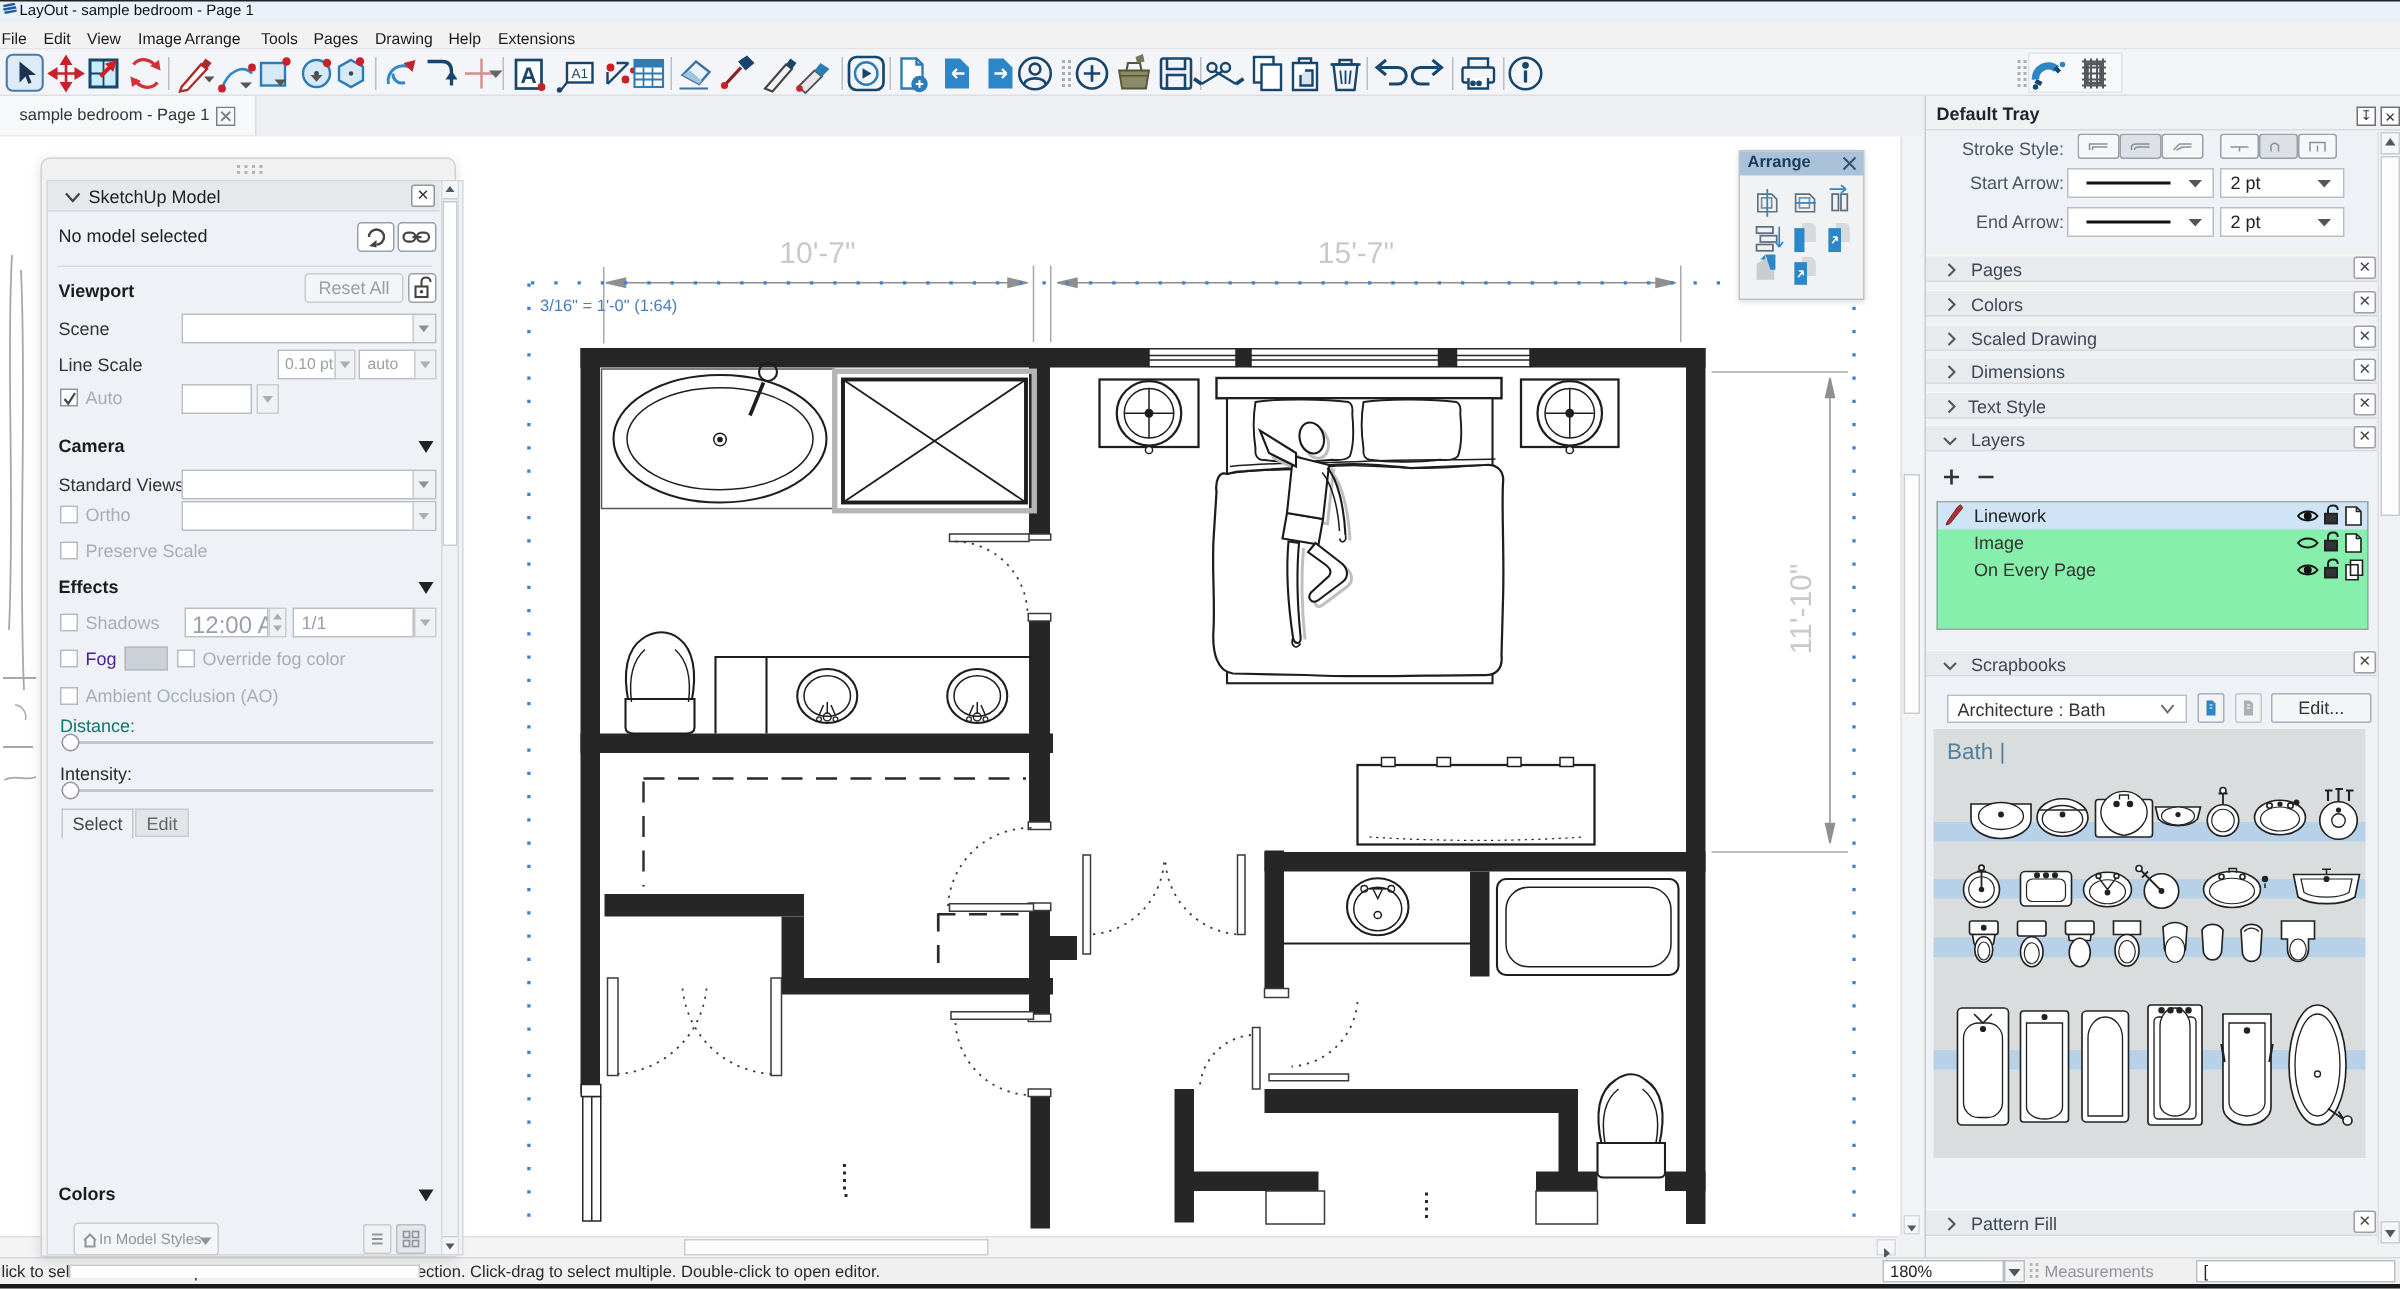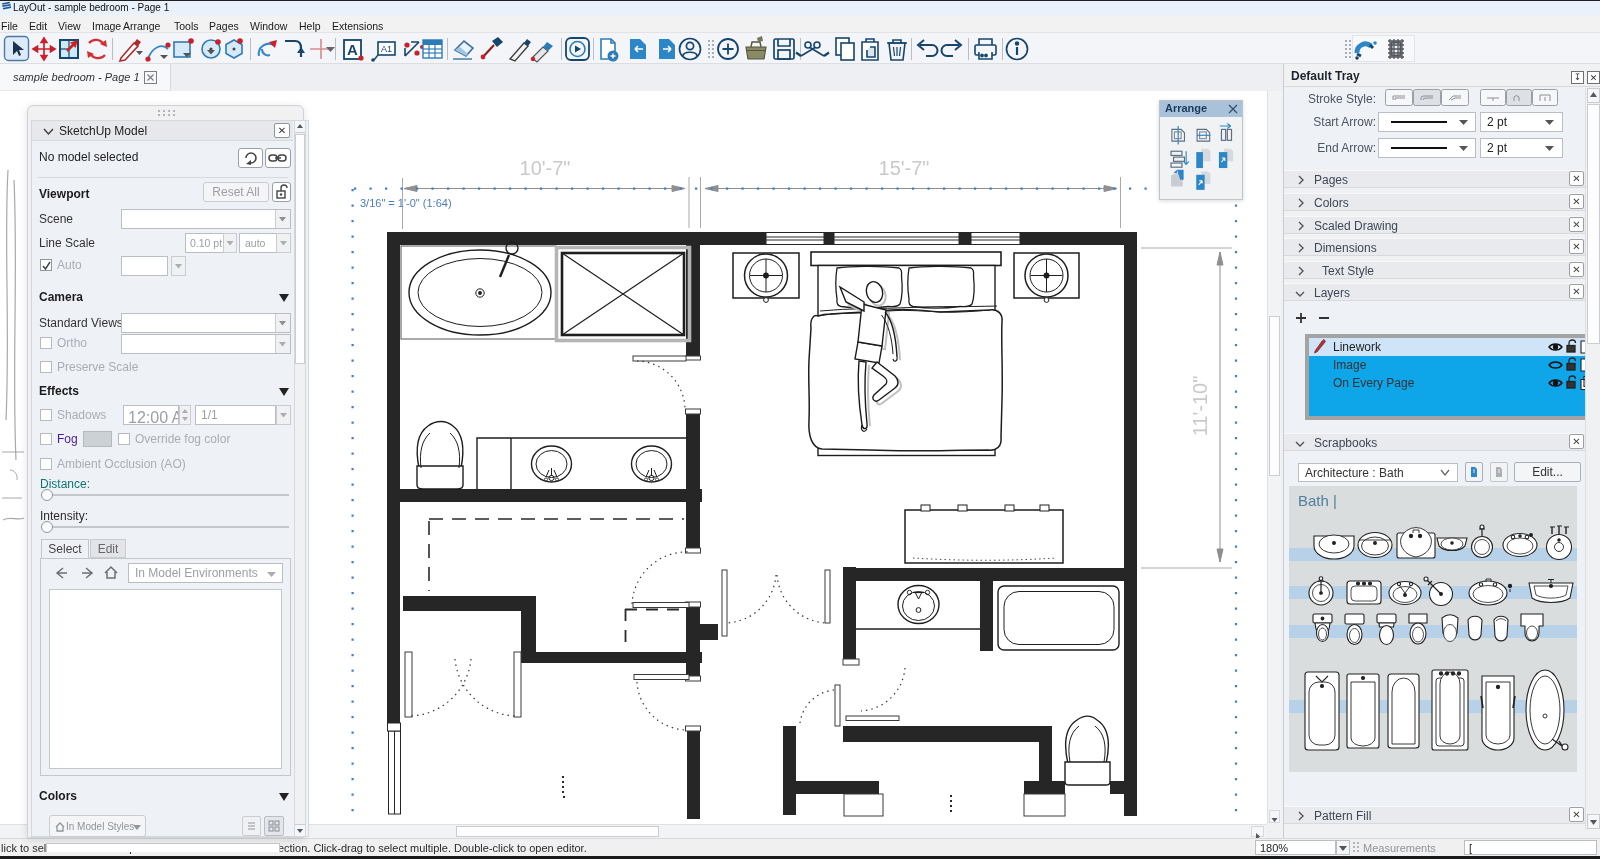--- a/index.html
+++ b/index.html
@@ -3,21 +3,21 @@
 <meta charset="utf-8">
 <style>
 * { margin:0; padding:0; box-sizing:border-box; }
 html,body { width:1600px; height:859px; overflow:hidden; font-family:"Liberation Sans",sans-serif; background:#f0f1f3; }
 #titlebar { position:absolute; left:0; top:0; width:1600px; height:15px; background:#e9f1fb; font-size:11px; color:#111; }
 #titlebar .t { position:absolute; left:13px; top:2px; font-size:10px; }
 #menubar { position:absolute; left:0; top:15px; width:1600px; height:18px; background:#f2f2f3; border-bottom:1px solid #e3e3e5; font-size:10.5px; color:#1a1a1a; }
 #menubar span { position:absolute; top:5px; }
 #toolbar { position:absolute; left:0; top:33px; width:1600px; height:31px; background:#f4f5f8; border-bottom:1px solid #dcdee2; }
 #tabbar { position:absolute; left:0; top:64px; width:1600px; height:27px; background:#edeff2; }
-#tab1 { position:absolute; left:0; top:0; width:171px; height:27px; background:#f7f8fa; border-right:1px solid #d5d8dc; border-bottom:1px solid #e8eaec; font-size:11px; color:#333;font-style:italic; }
+#tab1 { position:absolute; left:0; top:0; width:171px; height:27px; background:#f7f8fa; border-right:1px solid #d5d8dc; border-bottom:1px solid #e8eaec; font-size:11px; color:#333; }
 #canvas { position:absolute; left:0; top:91px; width:1281px; height:733px; background:#ffffff; overflow:hidden; }
 #vscroll { position:absolute; left:1267px; top:91px; width:14px; height:733px; background:#f2f3f5; border-left:1px solid #e0e0e0; }
 #hscroll { position:absolute; left:0; top:824px; width:1266px; height:14px; background:#f2f3f5; border-top:1px solid #e0e0e0; }
 #statusbar { position:absolute; left:0; top:838px; width:1600px; height:18px; background:#f0f0f1; border-top:1px solid #d9d9db; font-size:11px; color:#2a2a2a; }
 #blackstrip { position:absolute; left:0; top:856px; width:1600px; height:3px; background:#1a1a1a; }
 #tray { position:absolute; left:1283px; top:64px; width:317px; height:774px; background:#f0f1f3; border-left:1px solid #c9ccd1; font-size:12px; color:#3c4856; }
 .field { background:#fff; border:1px solid #b9bdc4; }
 .hdr { background:#e9eaee; border-top:1px solid #f8f8f9; border-bottom:1px solid #d7d9dd; }
 .xbtn { position:absolute; width:15px; height:15px; background:#fff; border:1px solid #9aa0a8; border-radius:2px; color:#444; font-size:10px; text-align:center; line-height:13px; }
 </style>
@@ -35,21 +35,21 @@
     </svg>
 </div>
 <div id="menubar">
 <span style="left:1px">File</span>
     <span style="left:29px">Edit</span>
     <span style="left:58px">View</span>
     <span style="left:92px">Image</span>
     <span style="left:123px">Arrange</span>
     <span style="left:174px">Tools</span>
     <span style="left:209px">Pages</span>
-    <span style="left:250px">Window</span>
+    <span style="left:250px">Drawing</span>
     <span style="left:299px">Help</span>
     <span style="left:332px">Extensions</span>
 </div>
 <div id="toolbar">
 <svg width="1600" height="31" viewBox="0 0 1600 31">
 <g fill="none" stroke="#b9bdc4" stroke-width="1">
  <line x1="112.5" y1="5" x2="112.5" y2="27"></line>
         <line x1="250.5" y1="5" x2="250.5" y2="27"></line>
         <line x1="335.5" y1="5" x2="335.5" y2="27"></line>
         <line x1="447.5" y1="5" x2="447.5" y2="27"></line>
@@ -647,37 +647,37 @@
         <svg width="10" height="10" style="position:absolute;left:12px;top:4px">
           <path d="M3,1 L7,5 L3,9" stroke="#555" stroke-width="1.4" fill="none"></path>
         </svg>
         <span style="position:absolute;left:30px;top:2px">Dimensions</span>
       </div>
  <div class="xbtn" style="left:285px;top:175px">✕</div>
  <div class="hdr" style="position:absolute;left:0;top:197px;width:301px;height:18px">
         <svg width="10" height="10" style="position:absolute;left:12px;top:4px">
           <path d="M3,1 L7,5 L3,9" stroke="#555" stroke-width="1.4" fill="none"></path>
         </svg>
-        <span style="position:absolute;left:38px;top:2px">Text Style</span>
+        <span style="position:absolute;left:28px;top:2px">Text Style</span>
       </div>
  <div class="xbtn" style="left:285px;top:198px">✕</div>
  <div class="hdr" style="position:absolute;left:0;top:219px;width:301px;height:18px">
         <svg width="10" height="10" style="position:absolute;left:11px;top:5px">
           <path d="M1,3 L5,7 L9,3" stroke="#555" stroke-width="1.4" fill="none"></path>
         </svg>
         <span style="position:absolute;left:30px;top:2px">Layers</span>
       </div>
  <div class="xbtn" style="left:285px;top:220px">✕</div>
 </div>
 
 <div style="position:absolute;left:0;top:237px;width:301px;height:132px;background:#eef1f5">
  <svg width="40" height="14" style="position:absolute;left:11px;top:11px">
         <path d="M6,1 L6,11 M1,6 L11,6 M24,6 L34,6" stroke="#333" stroke-width="1.8"></path>
       </svg>
- <div style="position:absolute;left:21px;top:33px;width:288px;height:86px;background:#0ea5e9;border:4px solid #a3a3a3">
+ <div style="position:absolute;left:7px;top:33px;width:288px;height:86px;background:#86efac;border:1px solid #a3a3a3">
   <div style="position:absolute;left:0;top:0;width:286px;height:18px;background:#cfe5f7"></div>
   <svg width="286" height="62" style="position:absolute;left:0;top:0">
    <g font-size="12" fill="#222" font-family="Liberation Sans">
     <text x="24" y="13">Linework</text>
             <text x="24" y="31" fill="#333">Image</text>
             <text x="24" y="49" fill="#333">On Every Page</text>
    </g>
    <path d="M6,13 L13,3 L15,1.5 L16.5,3.5 L8,14 L5.5,15 Z" fill="#b03030" stroke="#702020" stroke-width="0.6"></path>
    <g stroke="#111" fill="none" stroke-width="1.3">
     <path d="M240,9 C243,5 250,5 253,9 C250,13 243,13 240,9 Z"></path>
@@ -982,38 +982,20 @@
  <div style="position:absolute;left:8px;top:337px;width:12px;height:12px;background:#fff;border:1px solid #b5bac0"></div>
  <span style="position:absolute;left:25px;top:336px;color:#a9aeb5">Ambient Occlusion (AO)</span>
  <span style="position:absolute;left:8px;top:356px;color:#0f766e">Distance:</span>
  <div style="position:absolute;left:9px;top:373px;width:248px;height:2px;background:#c3c7cc"></div>
  <div style="position:absolute;left:9px;top:368px;width:12px;height:12px;background:#fdfdfd;border:1px solid #8f959c;border-radius:6px"></div>
  <span style="position:absolute;left:8px;top:388px;color:#2a2a2a">Intensity:</span>
  <div style="position:absolute;left:9px;top:405px;width:248px;height:2px;background:#c3c7cc"></div>
  <div style="position:absolute;left:9px;top:400px;width:12px;height:12px;background:#fdfdfd;border:1px solid #8f959c;border-radius:6px"></div>
  <div style="position:absolute;left:9px;top:418px;width:48px;height:20px;background:#eef1f6;border:1px solid #c3c7cc;border-bottom:none;text-align:center;line-height:19px;color:#444">Select</div>
  <div style="position:absolute;left:58px;top:418px;width:36px;height:19px;background:#e2e4e8;border:1px solid #c9ccd1;text-align:center;line-height:18px;color:#666">Edit</div>
- <div style="position:absolute;left:8px;top:437px;width:251px;height:218px;border:1px solid #c3c7cc;background:#eef1f6">
-  <svg width="16" height="14" style="position:absolute;left:13px;top:7px">
-          <path d="M9,2 L3,7 L9,12 M3,7 L13,7" stroke="#6a7077" stroke-width="1.5" fill="none"></path>
-        </svg>
-  <svg width="16" height="14" style="position:absolute;left:38px;top:7px">
-          <path d="M7,2 L13,7 L7,12 M3,7 L13,7" stroke="#6a7077" stroke-width="1.5" fill="none"></path>
-        </svg>
-  <svg width="16" height="14" style="position:absolute;left:62px;top:6px">
-          <path d="M2,8 L8,2 L14,8 M4,7 L4,13 L12,13 L12,7" stroke="#6a7077" stroke-width="1.5" fill="none"></path>
-        </svg>
-  <div class="field" style="position:absolute;left:87px;top:4px;width:155px;height:20px;color:#9aa0a6">
-          <span style="position:absolute;left:6px;top:2px">In Model Environments</span>
-          <svg width="12" height="10" style="position:absolute;right:4px;top:6px">
-            <path d="M1,2 l9,0 l-4.5,5 z" fill="#a9aeb5"></path>
-          </svg>
-        </div>
-  <div style="position:absolute;left:8px;top:30px;width:233px;height:180px;background:#fff;border:1px solid #c3c7cc"></div>
- </div>
  <b style="position:absolute;left:7px;top:668px;color:#1c1c1c">Colors</b>
  <svg width="12" height="10" style="position:absolute;left:246px;top:671px">
         <path d="M1,1 L11,1 L6,9 Z" fill="#222"></path>
       </svg>
  <div style="position:absolute;left:17px;top:694px;width:97px;height:22px;background:#f4f5f6;border:1px solid #c9ccd1;border-radius:3px;color:#8f959c">
   <svg width="12" height="11" style="position:absolute;left:4px;top:5px">
           <path d="M2,6 L6,2 L10,6 M3,5.5 L3,10 L9,10 L9,5.5" stroke="#8f959c" stroke-width="1.3" fill="none"></path>
         </svg>
   <span style="position:absolute;left:16px;top:4.5px;font-size:10px;white-space:nowrap">In Model Styles</span>
   <svg width="10" height="8" style="position:absolute;right:3px;top:8px">

